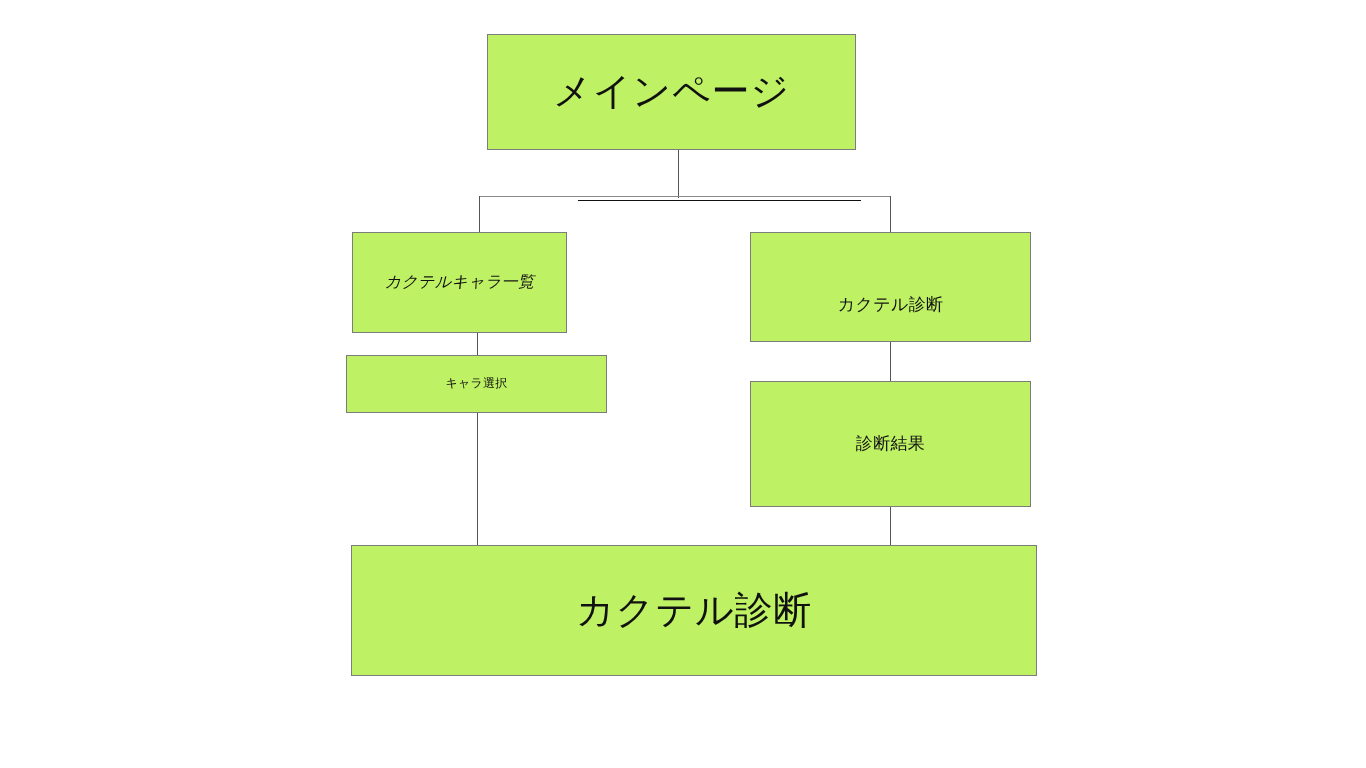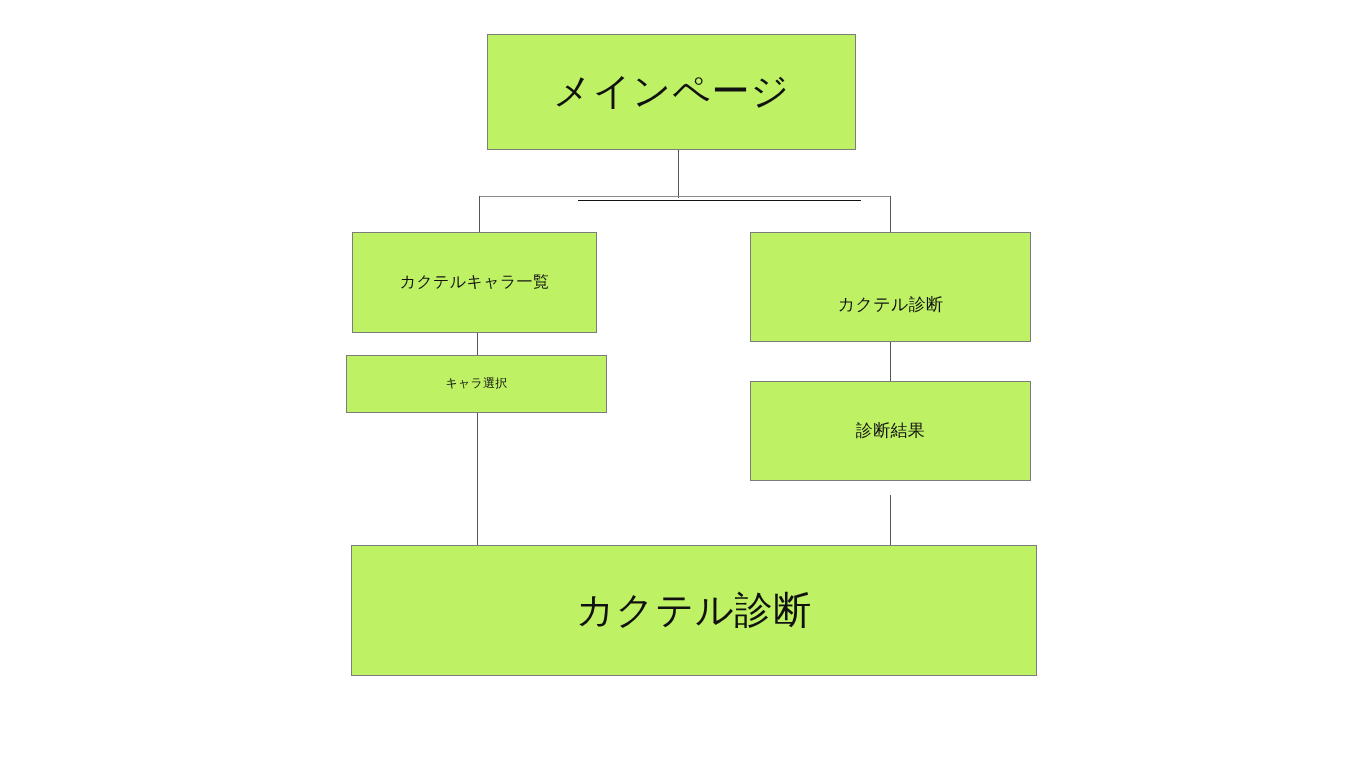--- a/index.html
+++ b/index.html
@@ -47,39 +47,39 @@
 
   
   #node-main {
     left: 487px;  top: 34px;
     width: 369px; height: 116px;
   }
   #node-main .node-label { font-size: 38px; }
 
   #node-char-list {
     left: 352px;  top: 232px;
-    width: 245px; height: 101px;
+    width: 215px; height: 101px; font-style: italic;
   }
   #node-char-list .node-label { font-size: 16px; }
 
   #node-char-select {
     left: 346px;  top: 355px;
     width: 261px; height: 58px;
   }
   #node-char-select .node-label { font-size: 12px; }
 
   #node-diagnosis {
     left: 750px;  top: 232px;
     width: 281px; height: 110px;
   }
   #node-diagnosis .node-label { font-size: 17px; margin-top: 36px; }
 
   #node-diagnosis-result {
     left: 750px;  top: 381px;
-    width: 281px; height: 100px;
+    width: 281px; height: 126px;
   }
   #node-diagnosis-result .node-label { font-size: 17px; }
 
   #node-char-page {
     left: 351px;  top: 545px;
     width: 686px; height: 131px;
   }
   #node-char-page .node-label { font-size: 38px; }
 
   

